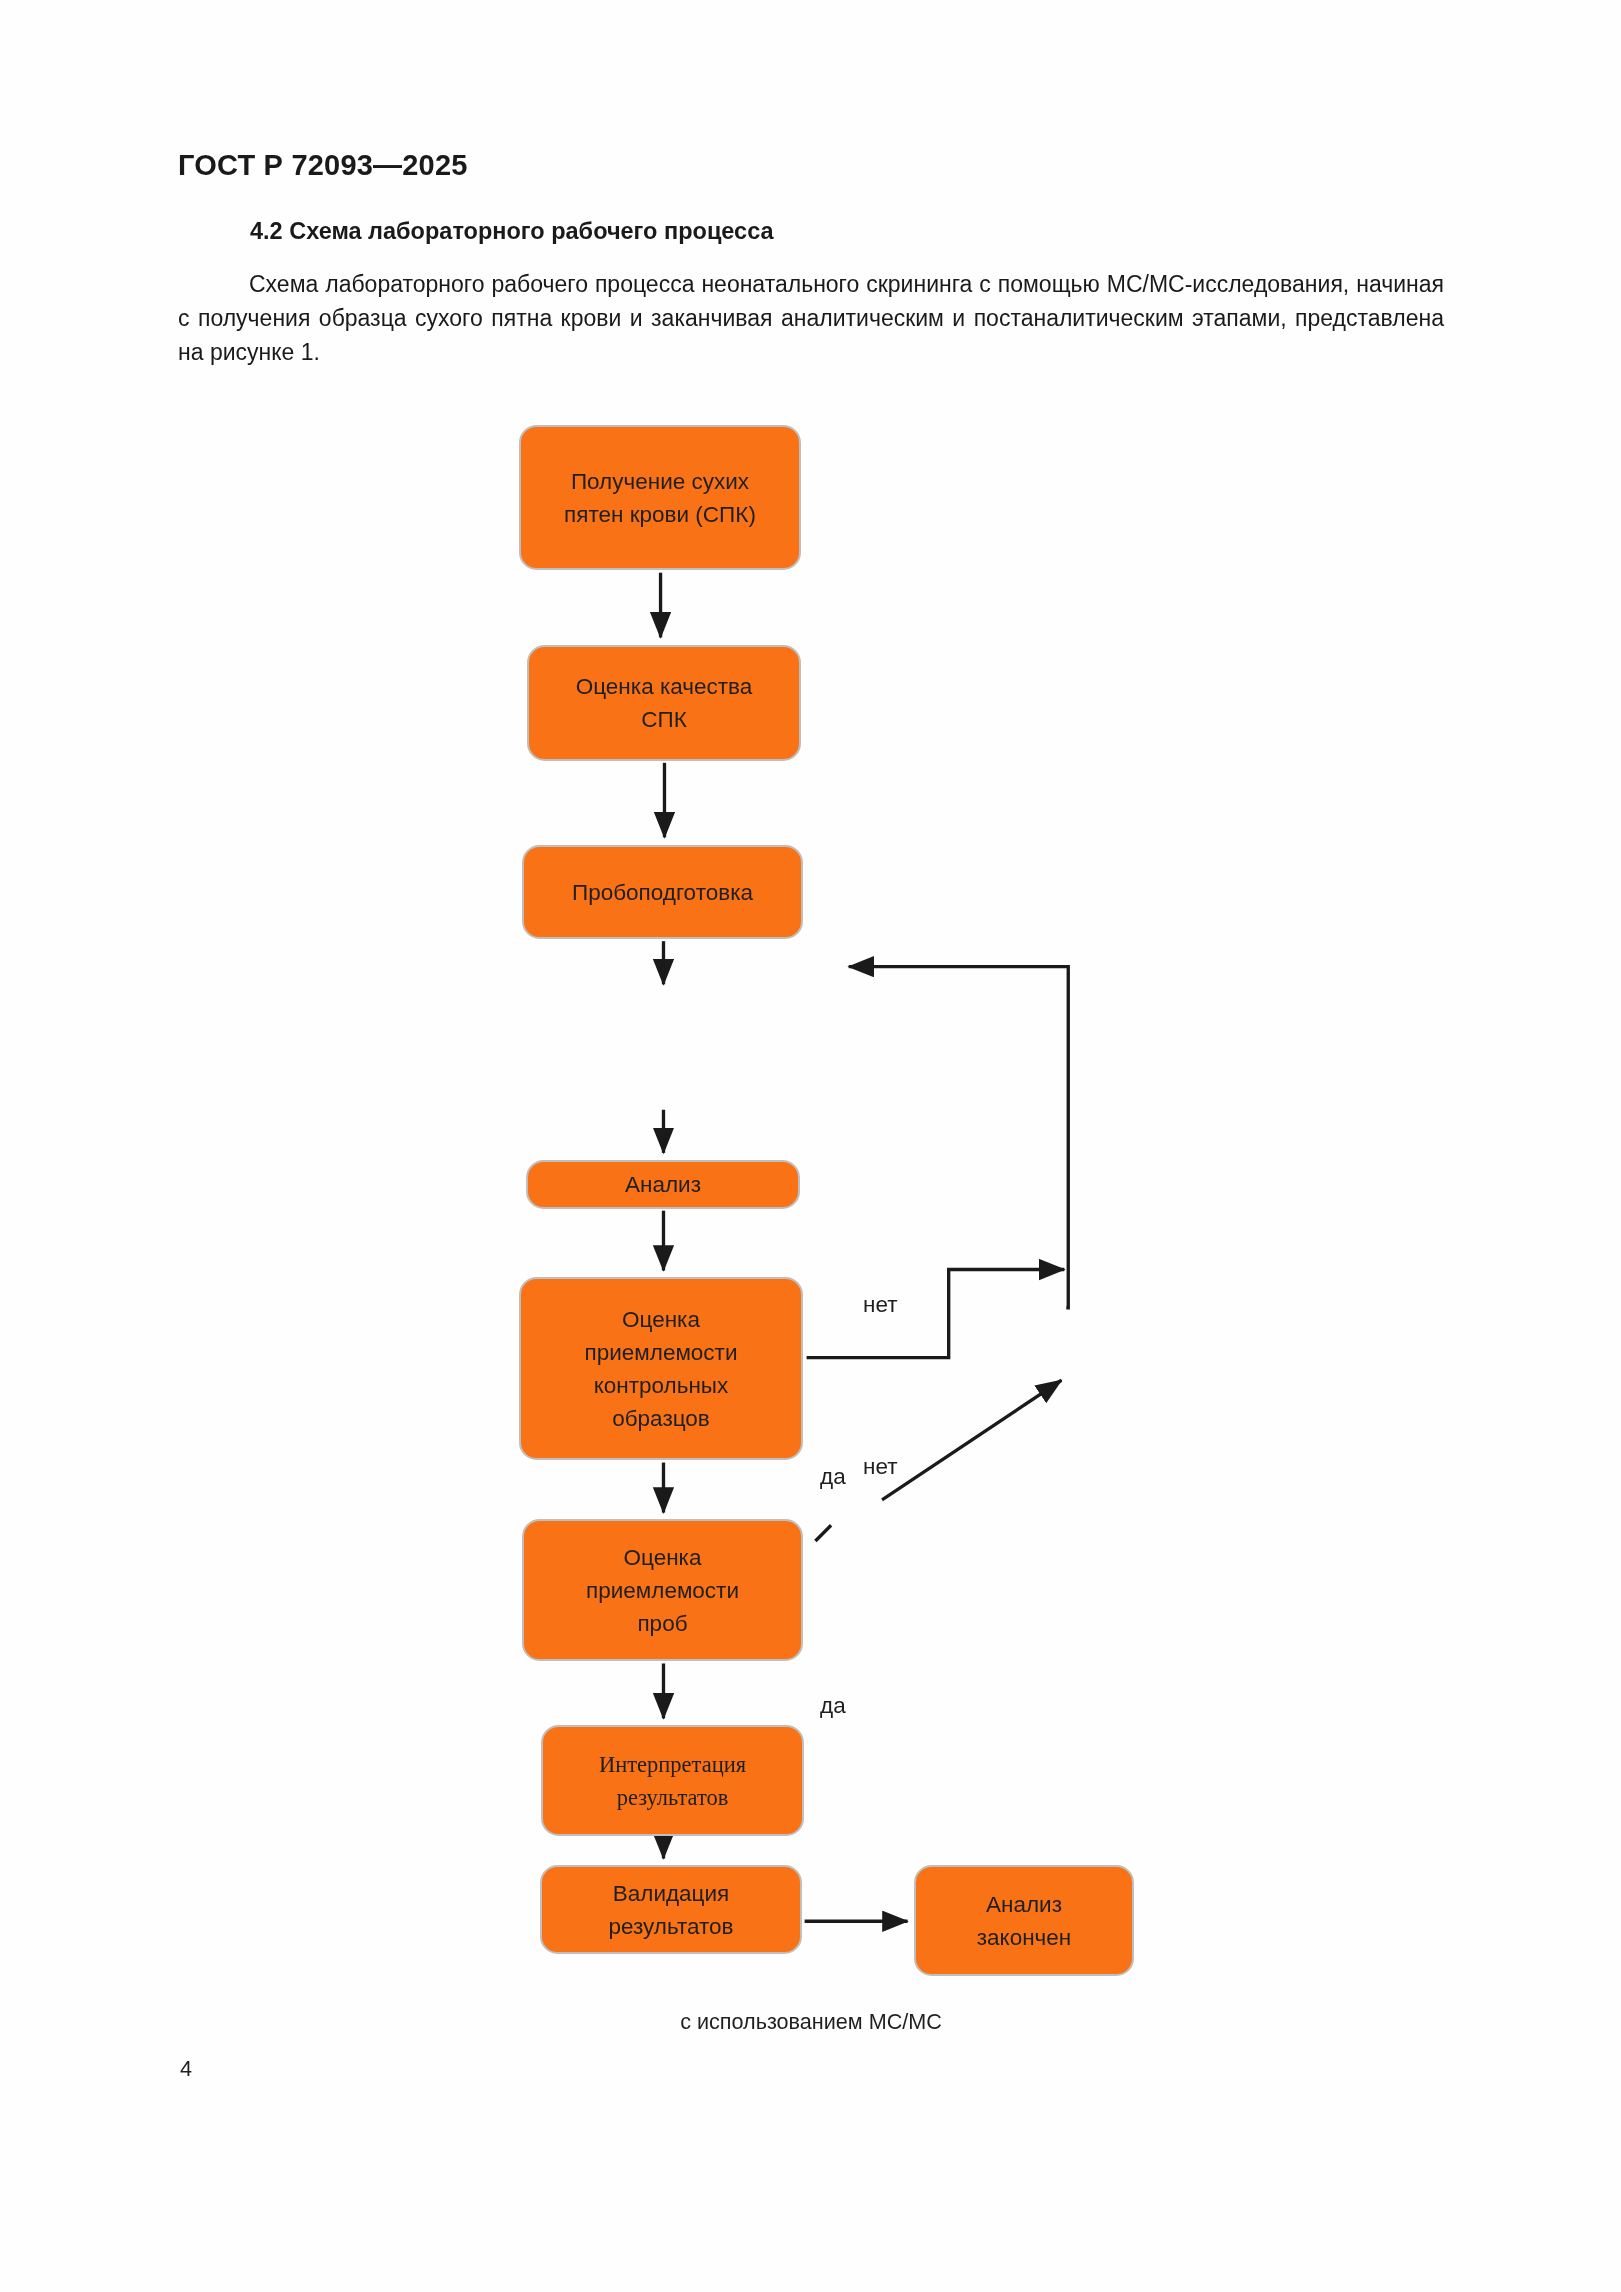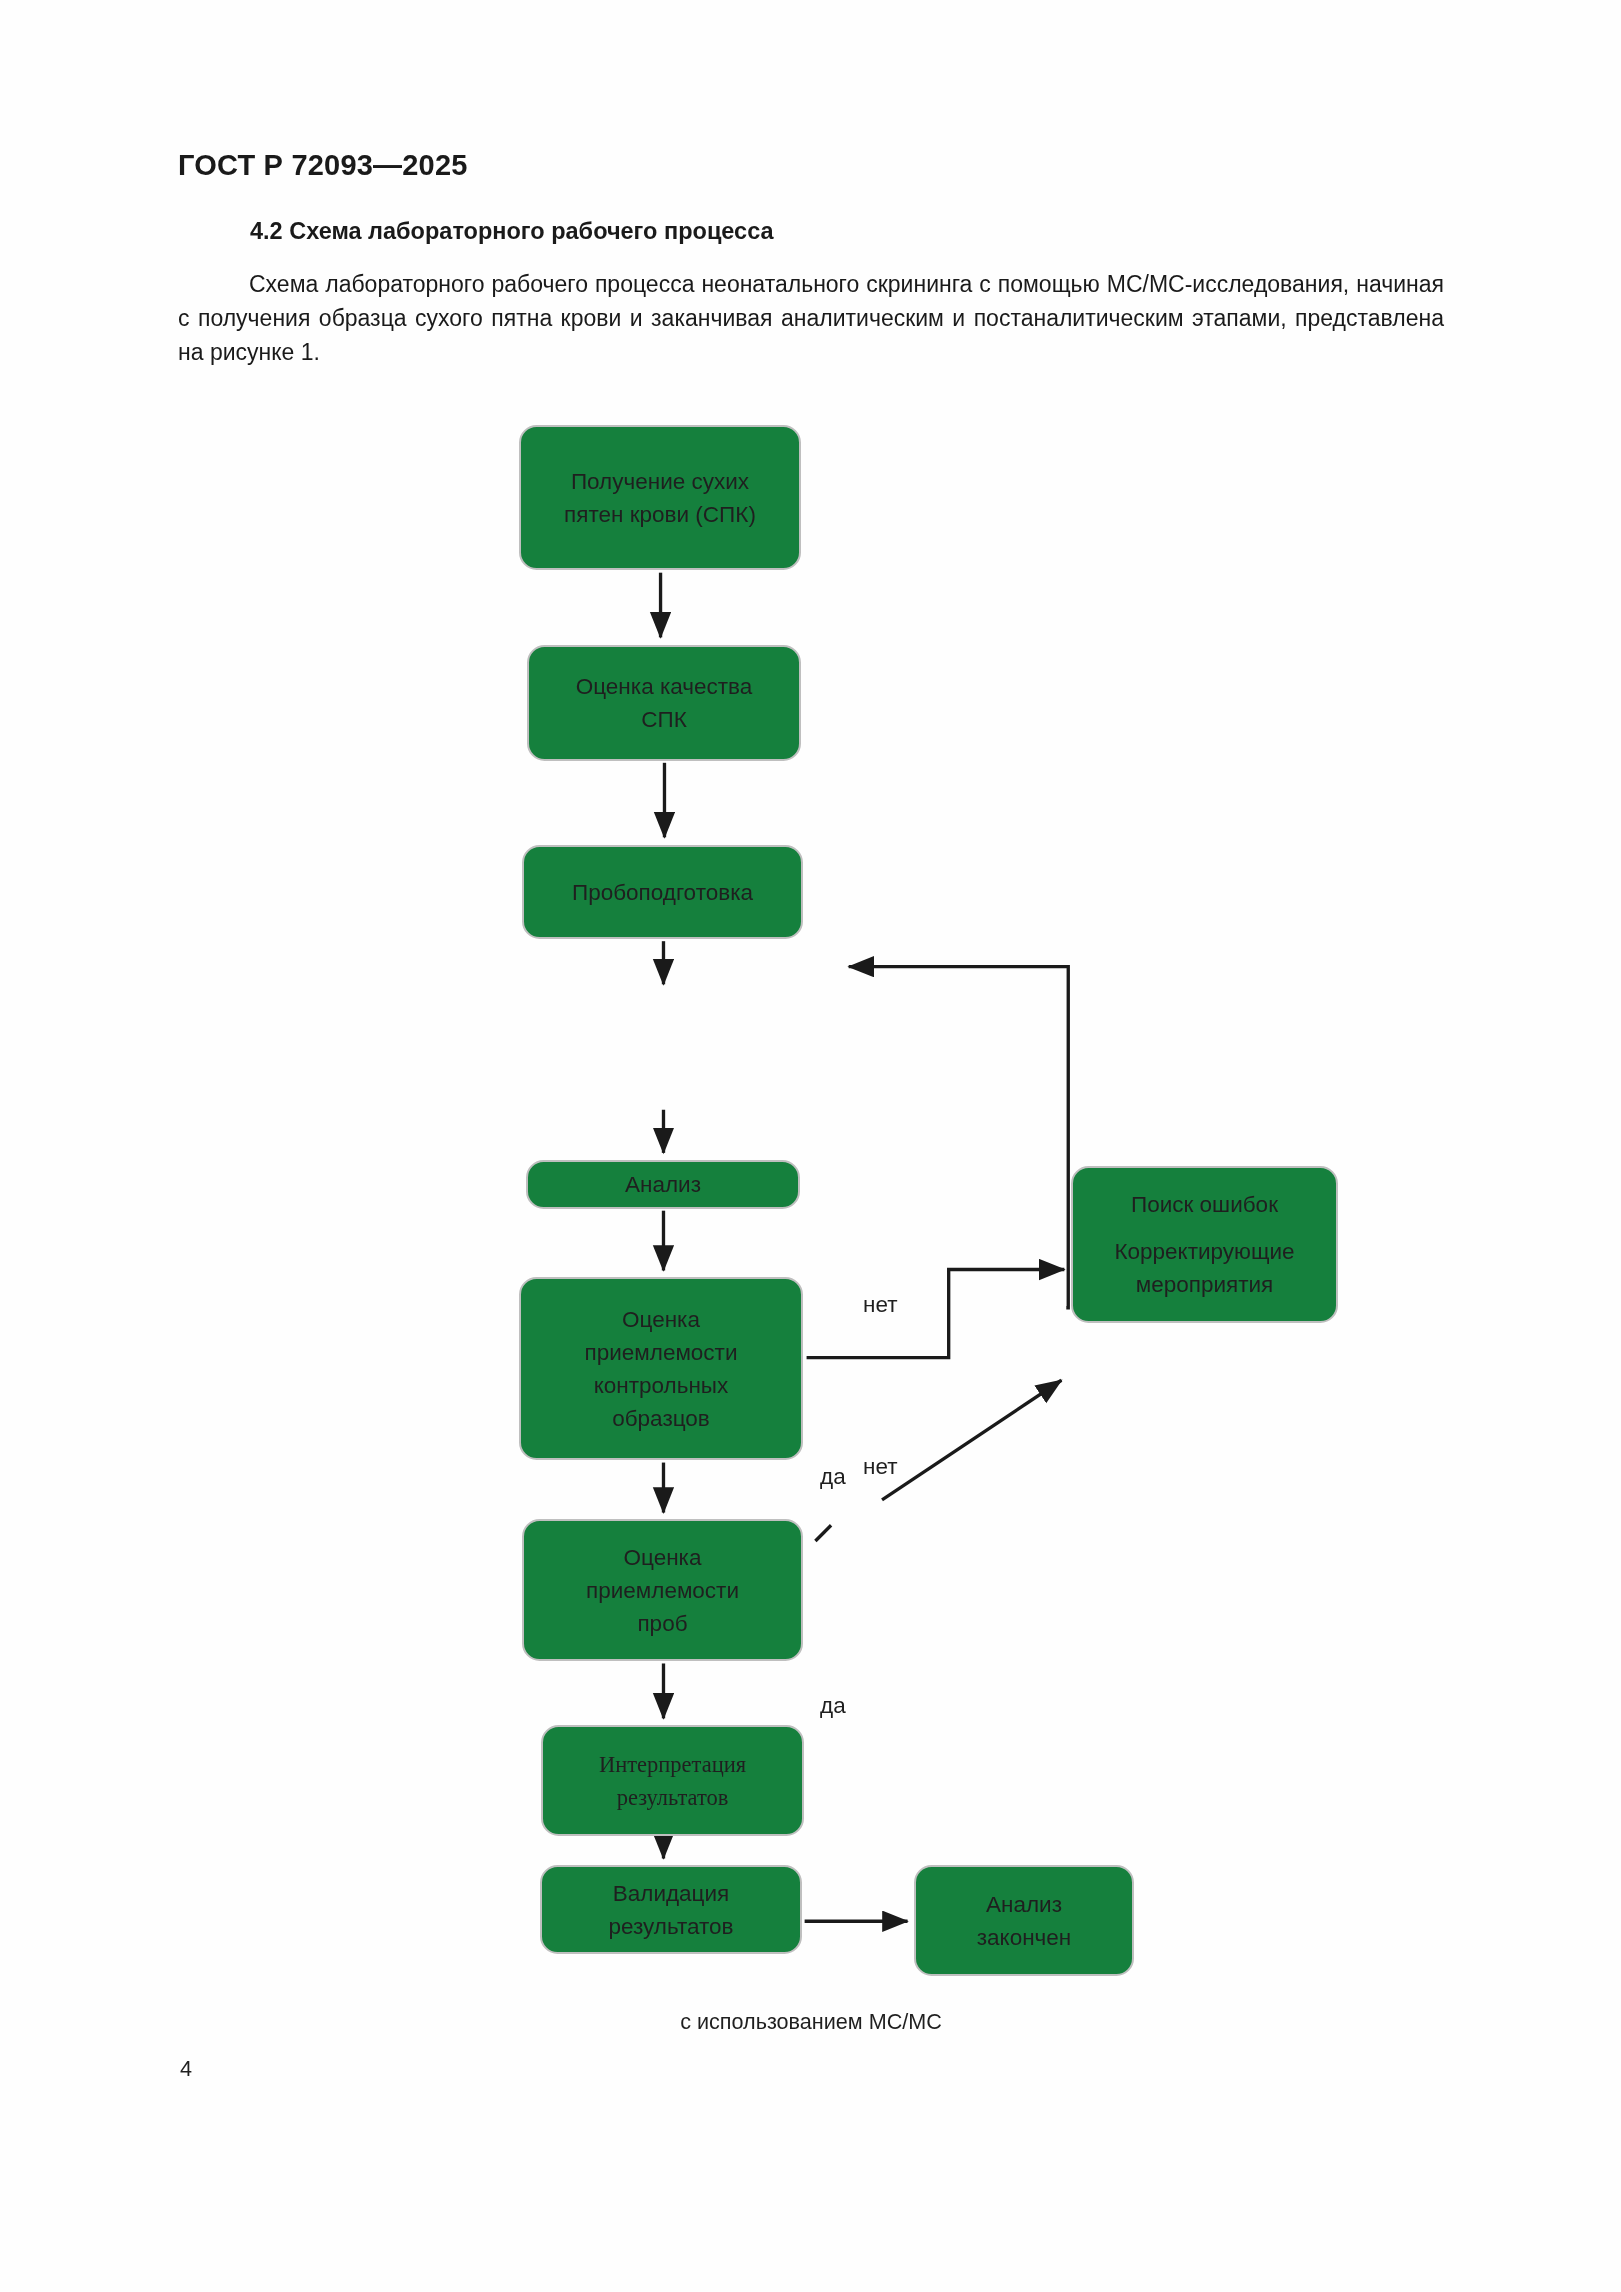--- a/index.html
+++ b/index.html
@@ -67,21 +67,21 @@
     pointer-events: none;
   }
   .flow svg { display: block; }
 
   
   .node {
     position: absolute;
     box-sizing: border-box;
     border: 2.9px solid #bfbfbf;
     border-radius: 17.6px;
-    background: #15803d;
+    background: #f97316;
     display: flex;
     align-items: center;
     justify-content: center;
     text-align: center;
     font-size: 22.5px;
     line-height: 33px;
     color: #1f1f1f;
     padding: 0 22px;
   }
   .node .lines { width: 100%; }
@@ -198,28 +198,20 @@
 
   <div class="node" style="left:519px; top:1277px; width:284px; height:183px;">
     <span class="lines">
       <span class="ln">Оценка</span>
       <span class="ln">приемлемости</span>
       <span class="ln">контрольных</span>
       <span class="ln">образцов</span>
     </span>
   </div>
 
-  <div class="node" style="left:1071px; top:1166px; width:267px; height:157px;">
-    <span class="lines">
-      <span class="ln">Поиск ошибок</span>
-      <span class="gap"></span>
-      <span class="ln">Корректирующие</span>
-      <span class="ln">мероприятия</span>
-    </span>
-  </div>
 
   <div class="node" style="left:522px; top:1519px; width:281px; height:142px;">
     <span class="lines">
       <span class="ln">Оценка</span>
       <span class="ln">приемлемости</span>
       <span class="ln">проб</span>
     </span>
   </div>
 
   <div class="node" style="left:541px; top:1725px; width:263px; height:111px;font-family:Liberation Serif, serif;">

